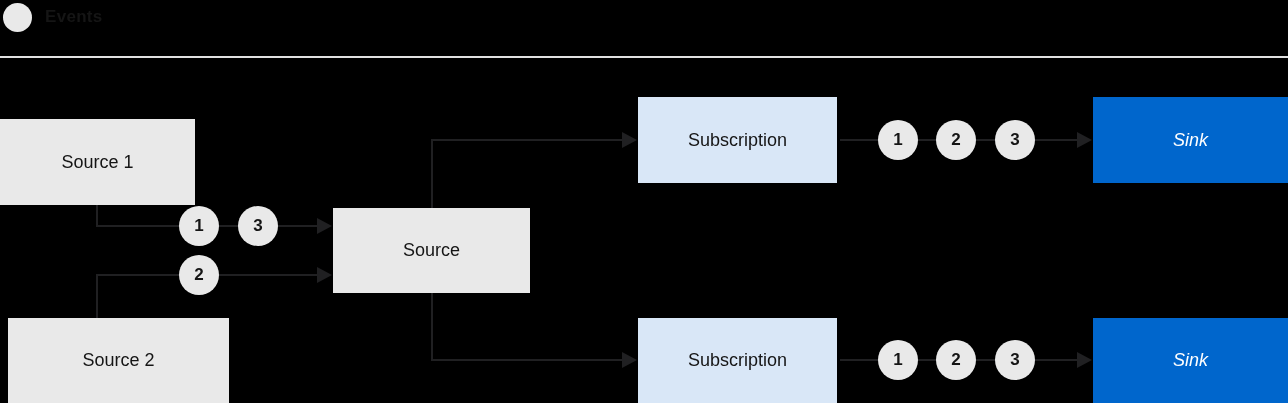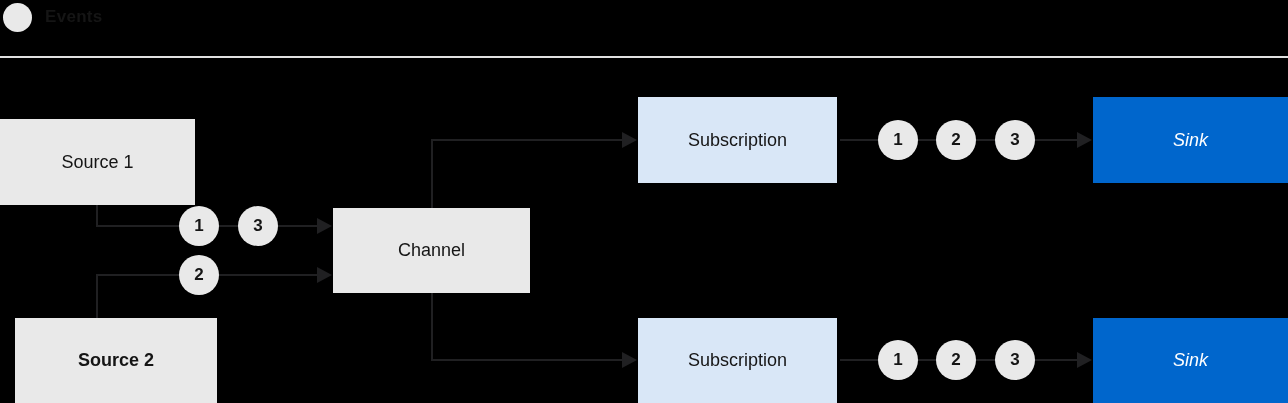--- a/index.html
+++ b/index.html
@@ -92,22 +92,22 @@
   <div class="line" style="left:840px; top:359px; width:240px; height:2px;"></div>
 
   <div class="arrow-right" style="left:317px; top:218px;"></div>
   <div class="arrow-right" style="left:317px; top:267px;"></div>
   <div class="arrow-right" style="left:622px; top:132px;"></div>
   <div class="arrow-right" style="left:622px; top:352px;"></div>
   <div class="arrow-right" style="left:1077px; top:132px;"></div>
   <div class="arrow-right" style="left:1077px; top:352px;"></div>
 
   <div class="box gray" style="left:0; top:97px; width:195px; height:86px;margin-top:22px;">Source 1</div>
-  <div class="box gray" style="left:15px; top:318px; width:202px; height:85px;font-weight:bold;">Source 2</div>
-  <div class="box gray" style="left:333px; top:208px; width:197px; height:85px;">Channel</div>
+  <div class="box gray" style="left:8px; top:318px; width:221px; height:85px;">Source 2</div>
+  <div class="box gray" style="left:333px; top:208px; width:197px; height:85px;">Source</div>
   <div class="box lightblue" style="left:638px; top:97px; width:199px; height:86px;">Subscription</div>
   <div class="box lightblue" style="left:638px; top:318px; width:199px; height:85px;">Subscription</div>
   <div class="box blue" style="left:1093px; top:97px; width:195px; height:86px;">Sink</div>
   <div class="box blue" style="left:1093px; top:318px; width:195px; height:85px;">Sink</div>
 
   <div class="evt-circle" style="left:179px; top:206px;">1</div>
   <div class="evt-circle" style="left:238px; top:206px;">3</div>
 
   <div class="evt-circle" style="left:179px; top:255px;">2</div>
 

